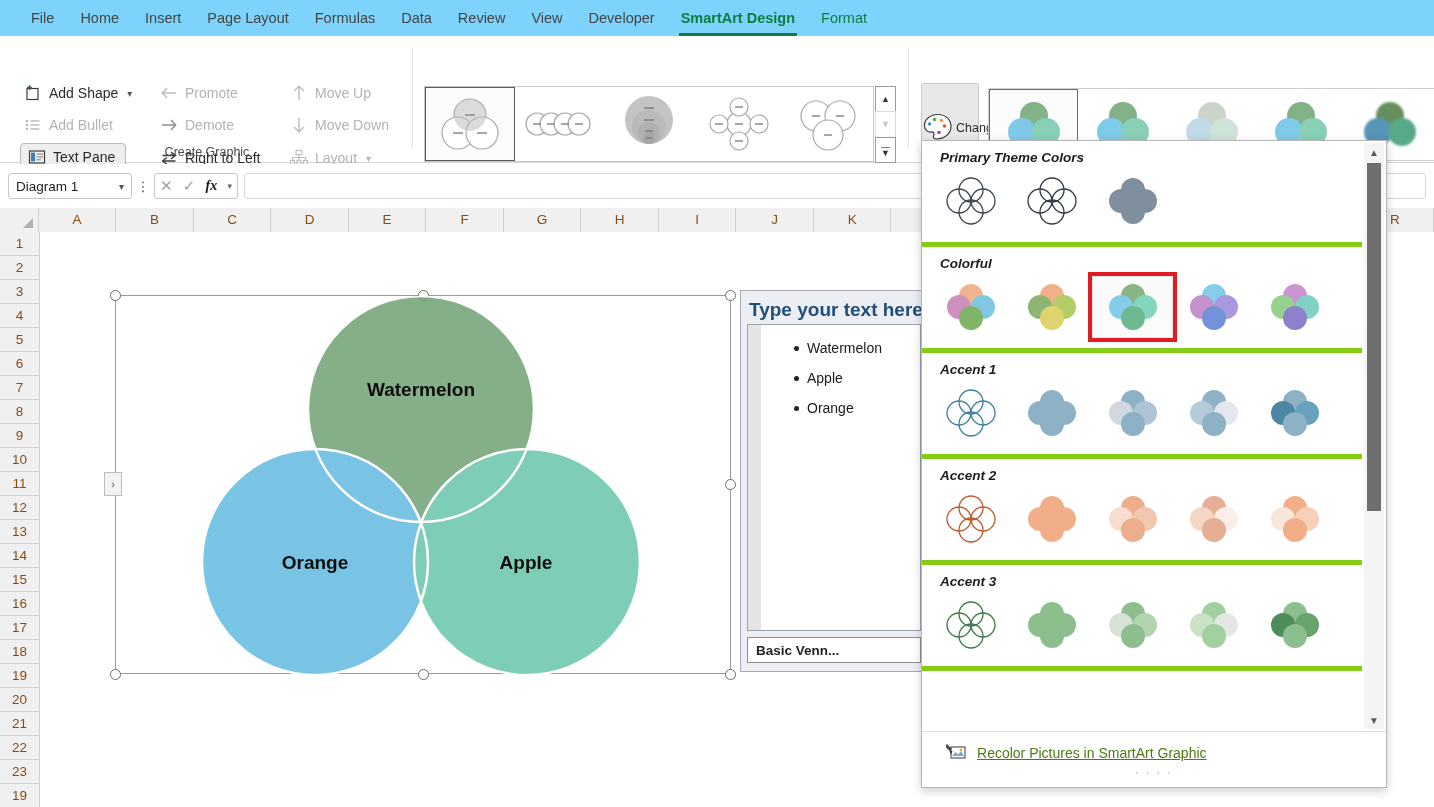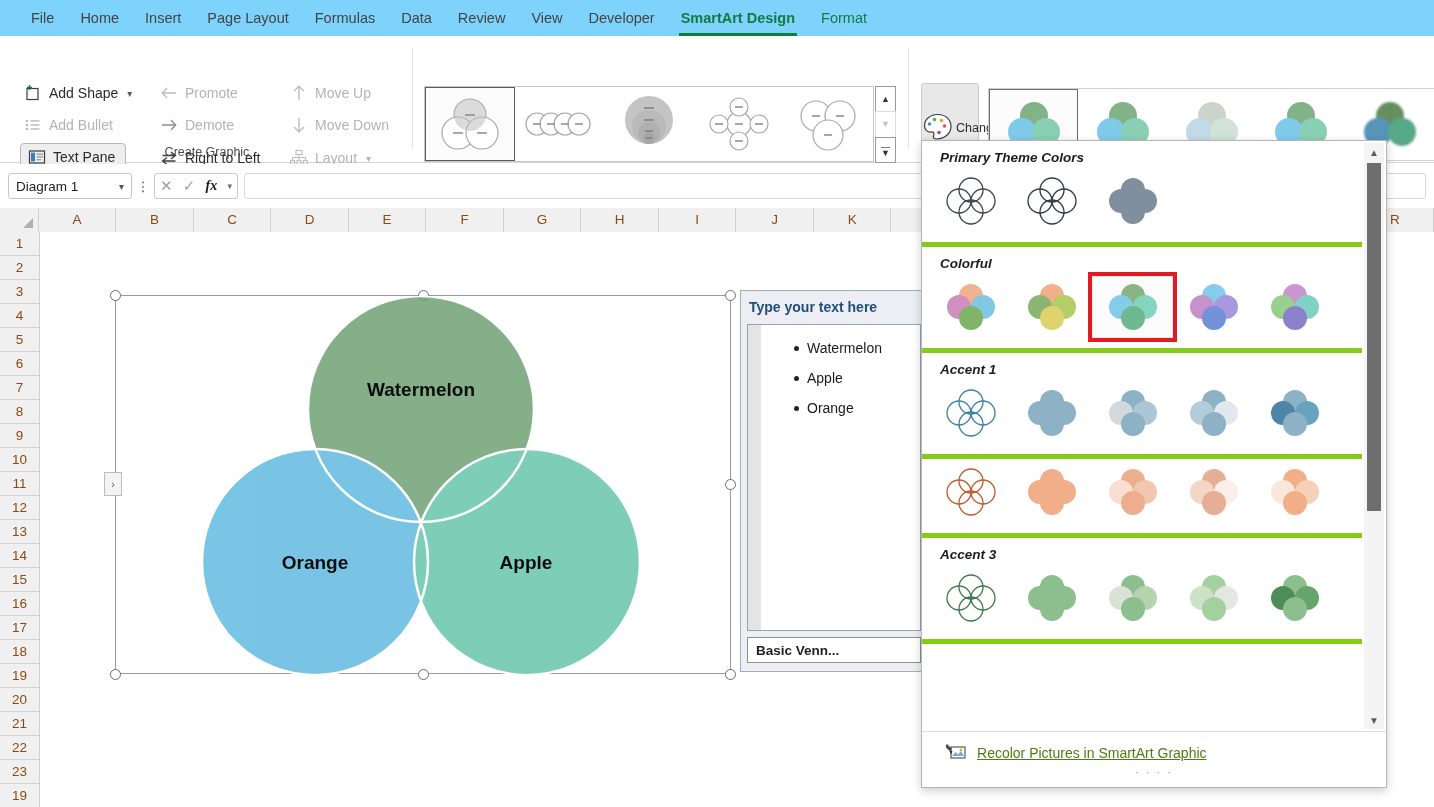--- a/index.html
+++ b/index.html
@@ -191,21 +191,21 @@
     position: absolute; font-size: 19px; font-weight: bold; color: #0d0d0d;
     white-space: nowrap;
   }
 
   
   .text-pane {
     position: absolute; left: 740px; top: 290px; width: 188px; height: 382px;
     background: #eceef3; border: 1px solid #a5abb8;
   }
   .tp-title {
-    font-size: 14px; font-weight: bold; color: #1f4e79;
+    font-size: 19px; font-weight: bold; color: #1f4e79;
     padding: 8px 0 6px 8px;
   }
   .tp-body {
     position: absolute; left: 6px; right: 6px; top: 33px; bottom: 40px;
     background: #ffffff; border: 1px solid #9aa2ae;
   }
   .tp-gutter {
     position: absolute; left: 0; top: 0; bottom: 0; width: 13px; background: #e4e4e4;
   }
   .tp-bullet-row {
@@ -852,20 +852,21 @@
                   <circle cx="31" cy="17" r="12" fill="#7aa4bb"></circle>
                   <circle cx="19" cy="28" r="12" fill="#2d7295"></circle>
                   <circle cx="43" cy="28" r="12" fill="#4e93b5"></circle>
                   <circle cx="31" cy="39" r="12" fill="#7aa4bb"></circle>
                 </g>
               </svg>
             </div>
           </div>
         </div>
         <div class="dd-section">
+          <div class="dd-heading">Accent 2</div>
           <div class="dd-row">
             <div class="dd-cell">
               <svg width="62" height="56" viewBox="0 0 62 56">
                 <g fill="none" stroke="#c15a2b" stroke-width="1.3">
                   <circle cx="31" cy="17" r="12"></circle>
                   <circle cx="19" cy="28" r="12"></circle>
                   <circle cx="43" cy="28" r="12"></circle>
                   <circle cx="31" cy="39" r="12"></circle>
                 </g>
               </svg>

